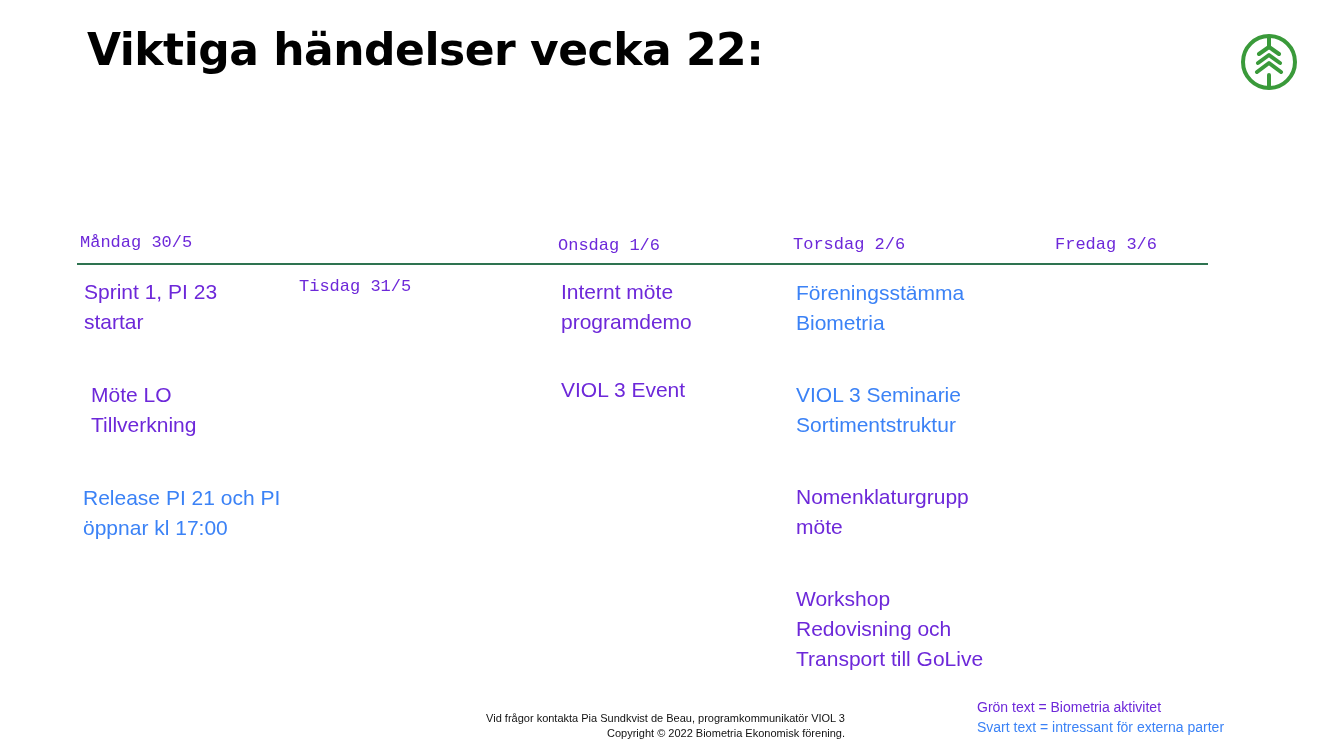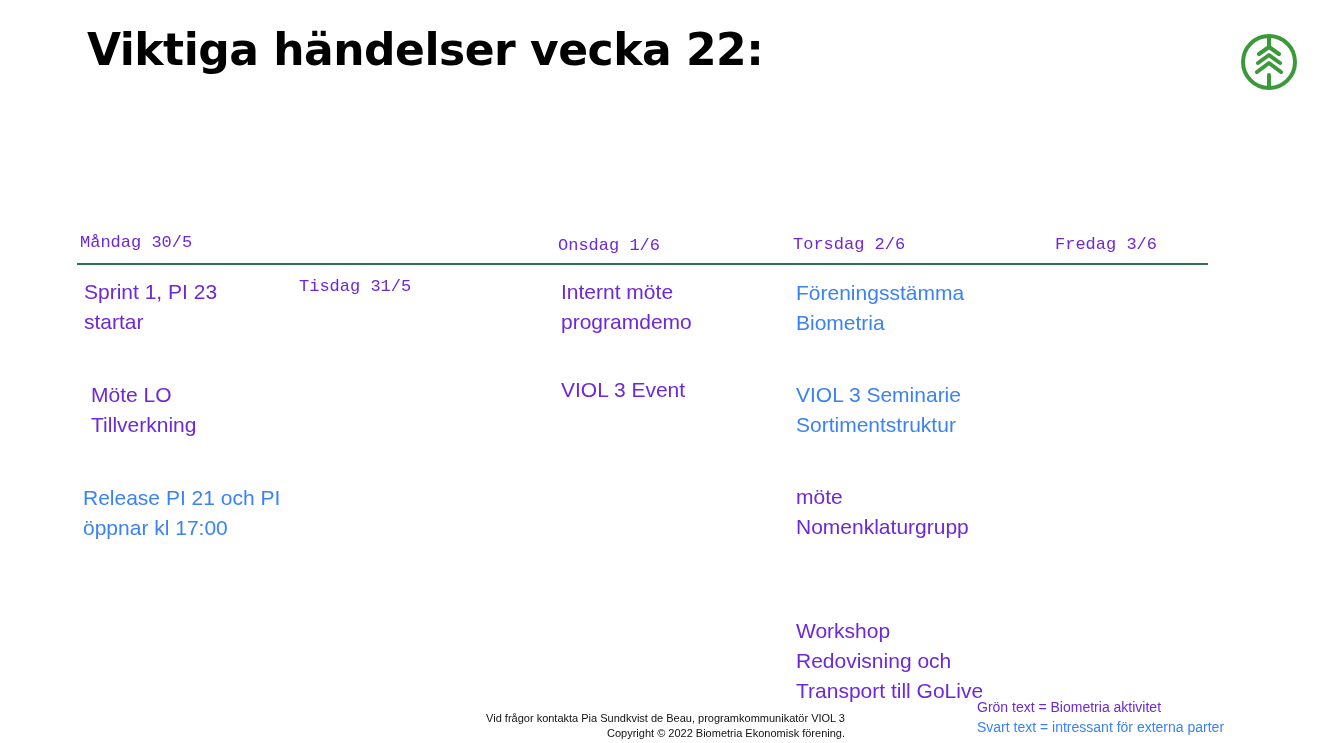--- a/index.html
+++ b/index.html
@@ -59,24 +59,24 @@
 
 <div class="ev black" style="left:796px;top:278px;">
   <div>Föreningsstämma</div>
   <div>Biometria</div>
 </div>
 <div class="ev black" style="left:796px;top:380px;">
   <div>VIOL 3 Seminarie</div>
   <div>Sortimentstruktur</div>
 </div>
 <div class="ev green" style="left:796px;top:482px;">
+  <div>Nomenklaturgrupp</div>
   <div>möte</div>
-  <div>Nomenklaturgrupp</div>
 </div>
-<div class="ev green" style="left:796px;top:584px;margin-top:32px;">
+<div class="ev green" style="left:796px;top:584px;">
   <div>Workshop</div>
   <div>Redovisning och</div>
   <div>Transport till GoLive</div>
 </div>
 
 <div class="footer">
   <div>Vid frågor kontakta Pia Sundkvist de Beau, programkommunikatör VIOL 3</div>
   <div>Copyright © 2022 Biometria Ekonomisk förening.</div>
 </div>
 

